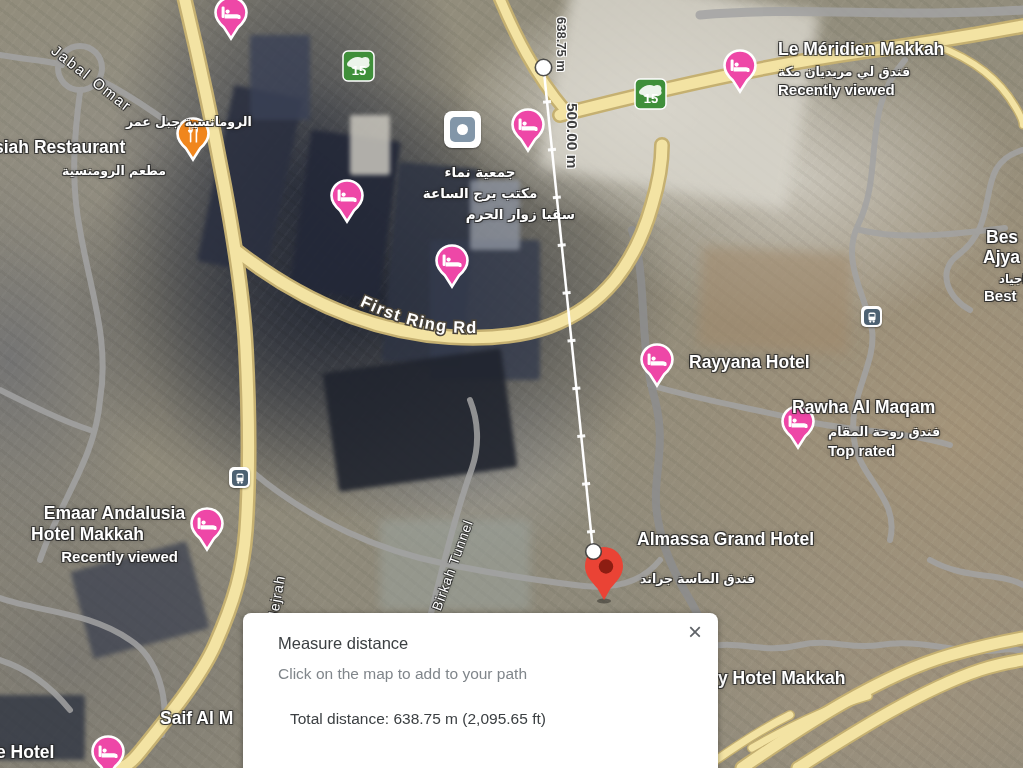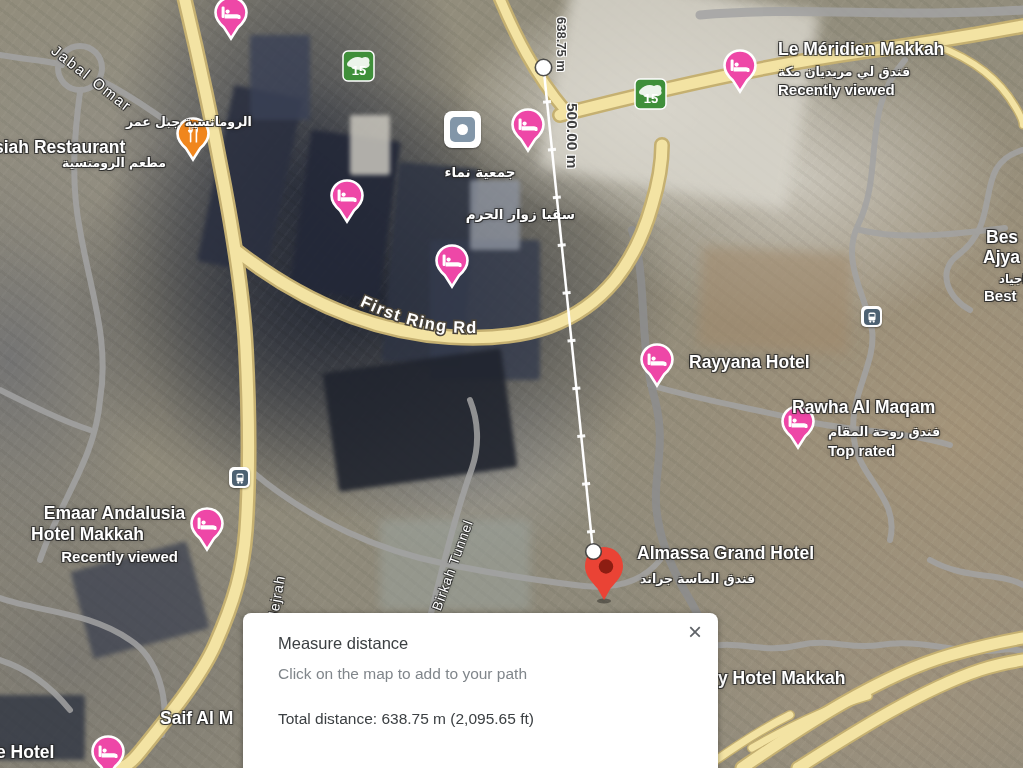--- a/index.html
+++ b/index.html
@@ -44,21 +44,21 @@
   .bus{position:absolute;width:21px;height:21px;background:#fff;border-radius:5px;
        box-shadow:0 1px 2px rgba(0,0,0,.4);display:flex;align-items:center;justify-content:center;}
   .bus .inner{width:16px;height:16px;border-radius:4px;background:#4d6172;
               display:flex;align-items:center;justify-content:center;}
   
   .panel{position:absolute;left:243px;top:613px;width:475px;height:170px;background:#fff;
          border-radius:8px;box-shadow:0 1px 6px rgba(0,0,0,.35);z-index:40;}
   .panel .inner{padding:21px 24px 0 35px;}
   .p-title{font-size:16.5px;color:#3c4043;margin:0 0 12px 0;}
   .p-hint{font-size:15.5px;color:#80868b;margin:0 0 27px 0;}
-  .p-total{font-size:15.5px;color:#3c4043;margin:0;}
+  .p-total{font-size:15.5px;color:#3c4043;margin:12px;}
   .p-close{position:absolute;top:6px;right:10px;width:26px;height:26px;line-height:26px;
            text-align:center;font-size:24px;font-weight:400;color:#5f6368;cursor:pointer;}
   svg{display:block;}
   .abs{position:absolute;}
 </style>
 </head>
 <body>
 
 <div id="stage">
 
@@ -265,41 +265,42 @@
         </svg>
       </div>
     </div>
 
   <div class="lbl" style="left:778px;top:39px">Le Méridien Makkah</div>
   <div class="lbl ar" style="left:778px;top:61px">فندق لي مريديان مكة</div>
   <div class="lbl sub" style="left:778px;top:79px">Recently viewed</div>
 
   <div class="lbl ar" style="left:126px;top:111px">الرومانسية جبل عمر</div>
   <div class="lbl" style="left:-6px;top:137px">siah Restaurant</div>
-  <div class="lbl ar" style="left:62px;top:152px">مطعم الرومنسية</div>
+  <div class="lbl ar" style="left:62px;top:160px">مطعم الرومنسية</div>
 
   <div class="lbl ar" style="left:385px;top:162px;width:190px;text-align:center;font-size:13.5px">جمعية نماء</div>
+  <div class="lbl ar" style="left:385px;top:183px;width:190px;text-align:center;font-size:13.5px">مكتب برج الساعة</div>
   <div class="lbl ar" style="left:385px;top:204px;width:190px;text-align:right;font-size:13.5px">سقيا زوار الحرم</div>
 
   <div class="lbl" style="left:689px;top:352px">Rayyana Hotel</div>
 
   <div class="lbl" style="left:792px;top:397px">Rawha Al Maqam</div>
   <div class="lbl ar" style="left:828px;top:421px">فندق روحة المقام</div>
   <div class="lbl sub" style="left:828px;top:440px">Top rated</div>
 
   <div class="lbl" style="left:986px;top:227px">Bes</div>
   <div class="lbl" style="left:983px;top:247px">Ajya</div>
   <div class="lbl ar" style="left:999px;top:269px;font-size:11.5px">اجياد</div>
   <div class="lbl sub" style="left:984px;top:285px">Best</div>
 
   <div class="lbl" style="left:8px;top:503px;width:213px;text-align:center">Emaar Andalusia</div>
   <div class="lbl" style="left:0px;top:524px;width:175px;text-align:center">Hotel Makkah</div>
   <div class="lbl sub" style="left:0px;top:546px;width:178px;text-align:right">Recently viewed</div>
 
-  <div class="lbl" style="left:637px;top:543px;z-index:25">Almassa Grand Hotel</div>
+  <div class="lbl" style="left:637px;top:529px;z-index:25">Almassa Grand Hotel</div>
   <div class="lbl ar" style="left:640px;top:568px;z-index:25">فندق الماسة جراند</div>
 
   <div class="lbl" style="left:718px;top:668px">y Hotel Makkah</div>
   <div class="lbl" style="left:160px;top:708px">Saif Al M</div>
   <div class="lbl" style="left:-4px;top:742px">e Hotel</div>
 
   <svg class="abs" style="left:584px;top:546px;z-index:26" width="40" height="58" viewBox="0 0 40 58">
     <ellipse cx="20" cy="55" rx="7" ry="2.4" fill="rgba(0,0,0,.35)"></ellipse>
     <path d="M20 1 C31 1 39 9.5 39 20 C39 29.5 32.5 35.5 26.5 42.5 L20 54 L13.5 42.5 C7.5 35.5 1 29.5 1 20 C1 9.5 9 1 20 1 Z" fill="#ea4335"></path>
     <circle cx="22" cy="20.5" r="7.2" fill="#8d1d12"></circle>

